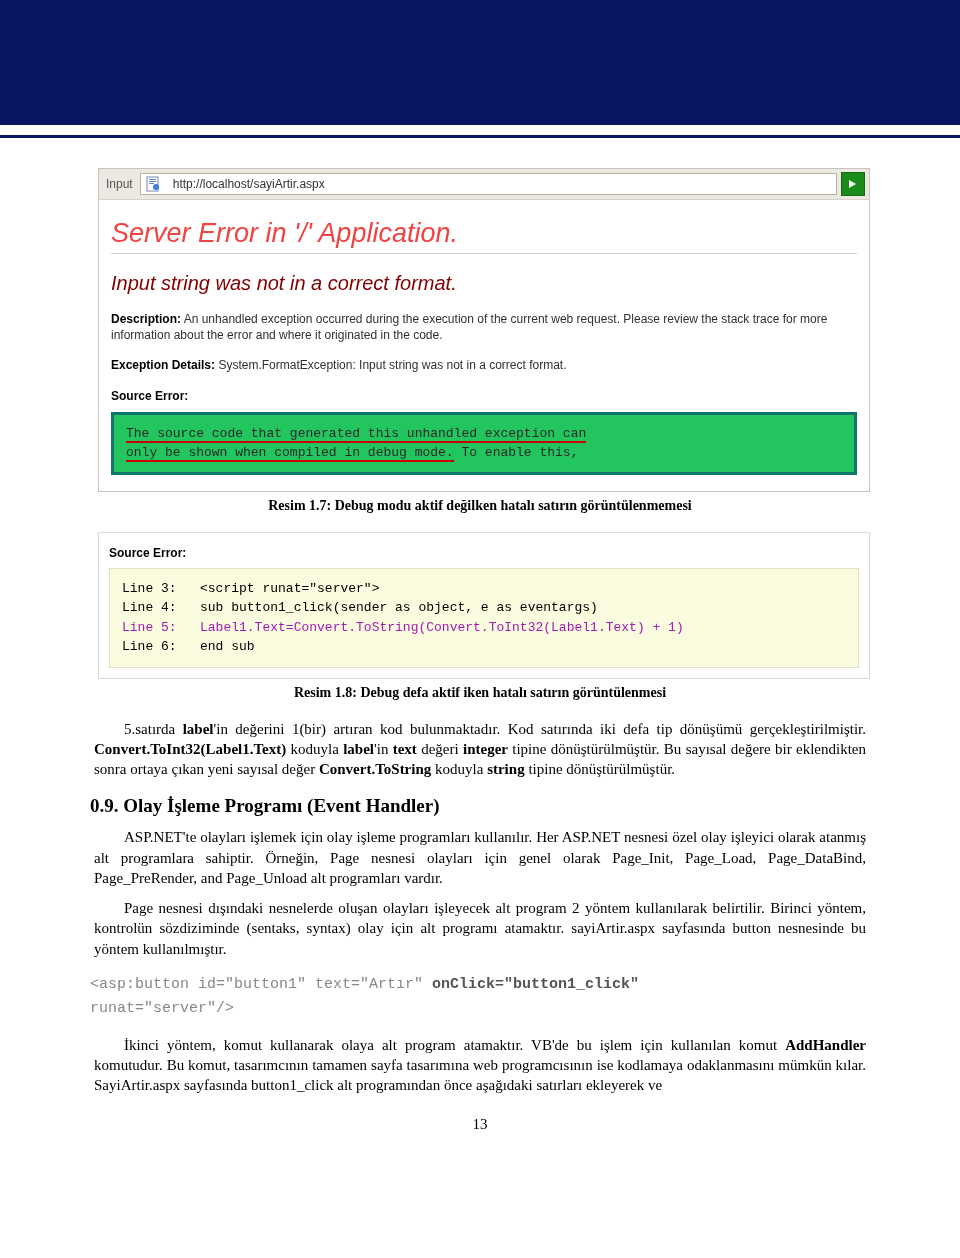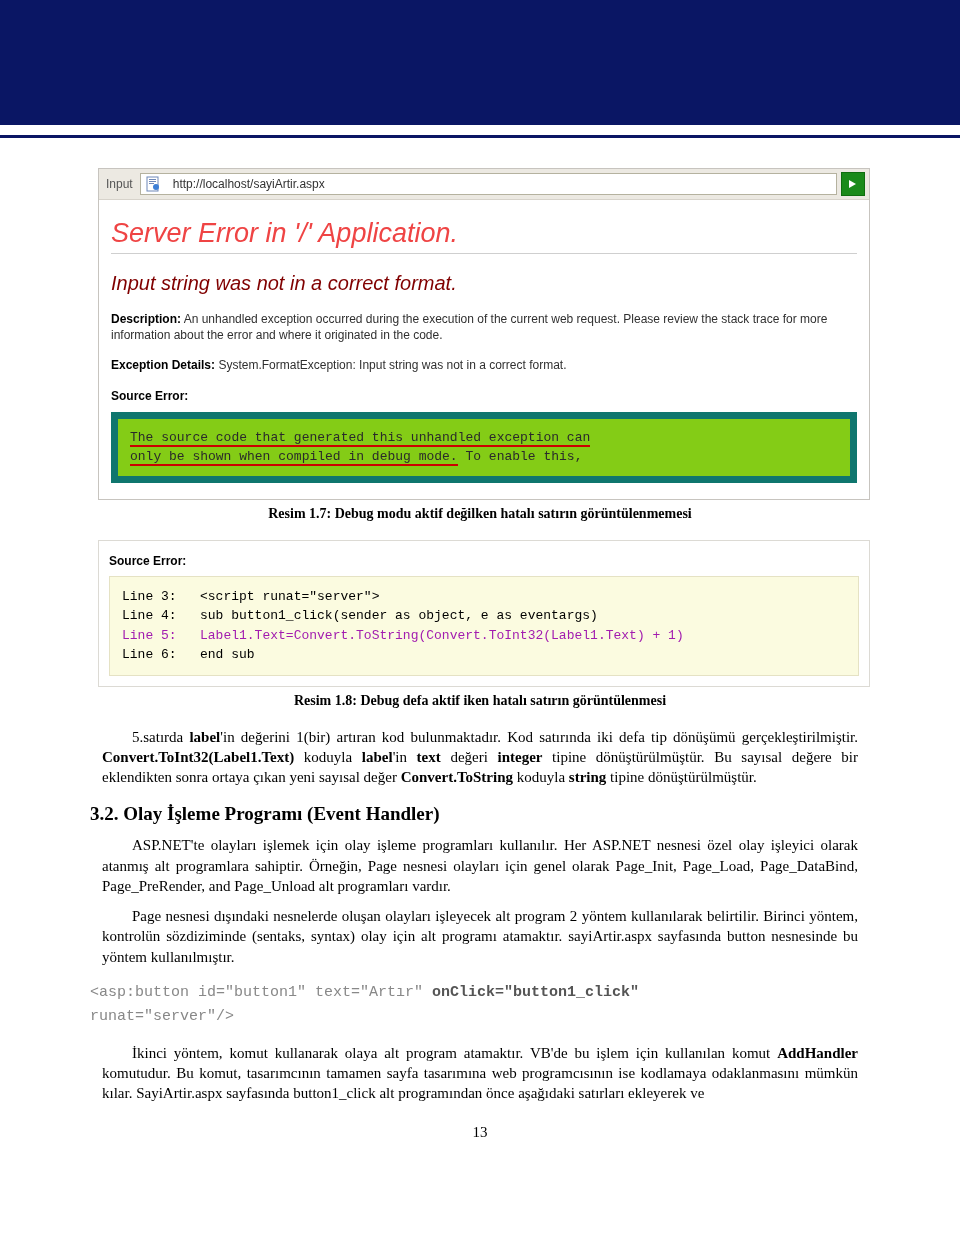--- a/index.html
+++ b/index.html
@@ -73,22 +73,22 @@
   .err-sub {
     color: #800000;
     font-family: "Trebuchet MS", Verdana, sans-serif;
     font-style: italic;
     font-size: 20px;
     margin: 8px 0 16px 0;
   }
   .meta-line { font-family: Tahoma, Arial, sans-serif; font-size: 12px; color:#303030; margin: 4px 0; line-height:1.35; }
   .meta-line b { color:#000;text-align:right; }
   .code-box {
-    background: #84cc16;
-    border: 7px solid #0f766e;
+    background: #22c55e;
+    border: 3px solid #0f766e;
     font-family: "Courier New", monospace;
     font-size: 13px;
     color: #2a2a2a;
     padding: 10px 12px;
     margin-top: 8px;
     line-height: 1.45;
   }
   .underline-red { border-bottom: 2px solid #c00; }
   .caption {
     text-align: center;
@@ -112,21 +112,21 @@
     font-family: "Courier New", monospace;
     font-size: 13px;
     padding: 10px 12px;
     margin: 6px 10px 10px 10px;
     line-height: 1.5;
     white-space: pre;
   }
   .redline { color: #a21caf; }
 
   
-  .para { text-align: justify; margin: 10px 12px; line-height: 1.35; }
+  .para { text-align: justify; margin: 10px 4px; line-height: 1.35; }
   .h3 { font-weight: bold; font-size: 19px; margin: 16px 0 4px 0; }
   .code-inline {
     font-family: "Courier New", monospace;
     color: #888;
     font-size: 15px;
     line-height: 1.6;
     margin: 14px 0;
     white-space: pre-wrap;
   }
   .code-inline .strong { color:#555; font-weight:bold; }
@@ -183,21 +183,21 @@
 <span>Line 4:   sub button1_click(sender as object, e as eventargs)</span>
 <span class="redline">Line 5:   Label1.Text=Convert.ToString(Convert.ToInt32(Label1.Text) + 1)</span>
 <span>Line 6:   end sub</span></div>
   </div>
   <div class="caption">Resim 1.8: Debug defa aktif iken hatalı satırın görüntülenmesi</div>
 
   <div class="para">
     <span class="tab"></span><span>5.satırda </span><b>label</b><span>'in değerini 1(bir) artıran kod bulunmaktadır. Kod satırında iki defa tip dönüşümü gerçekleştirilmiştir. </span><b>Convert.ToInt32(Label1.Text)</b><span> koduyla </span><b>label</b><span>'in </span><b>text</b><span> değeri </span><b>integer</b><span> tipine dönüştürülmüştür. Bu sayısal değere bir eklendikten sonra ortaya çıkan yeni sayısal değer </span><b>Convert.ToString</b><span> koduyla </span><b>string</b><span> tipine dönüştürülmüştür.</span>
   </div>
 
-  <div class="h3">3.2. Olay İşleme Programı (Event Handler)</div>
+  <div class="h3">0.9. Olay İşleme Programı (Event Handler)</div>
 
   <div class="para">
     <span class="tab"></span><span>ASP.NET'te olayları işlemek için olay işleme programları kullanılır. Her ASP.NET nesnesi özel olay işleyici olarak atanmış alt programlara sahiptir. Örneğin, Page nesnesi olayları için genel olarak Page_Init, Page_Load, Page_DataBind, Page_PreRender, and Page_Unload alt programları vardır.</span>
   </div>
 
   <div class="para">
     <span class="tab"></span><span>Page nesnesi dışındaki nesnelerde oluşan olayları işleyecek alt program 2 yöntem kullanılarak belirtilir. Birinci yöntem, kontrolün sözdiziminde (sentaks, syntax) olay için alt programı atamaktır. sayiArtir.aspx sayfasında button nesnesinde bu yöntem kullanılmıştır.</span>
   </div>
 
   <div class="code-inline"><span>&lt;asp:button id="button1" text="Artır" </span><span class="strong">onClick="button1_click"</span><span>

